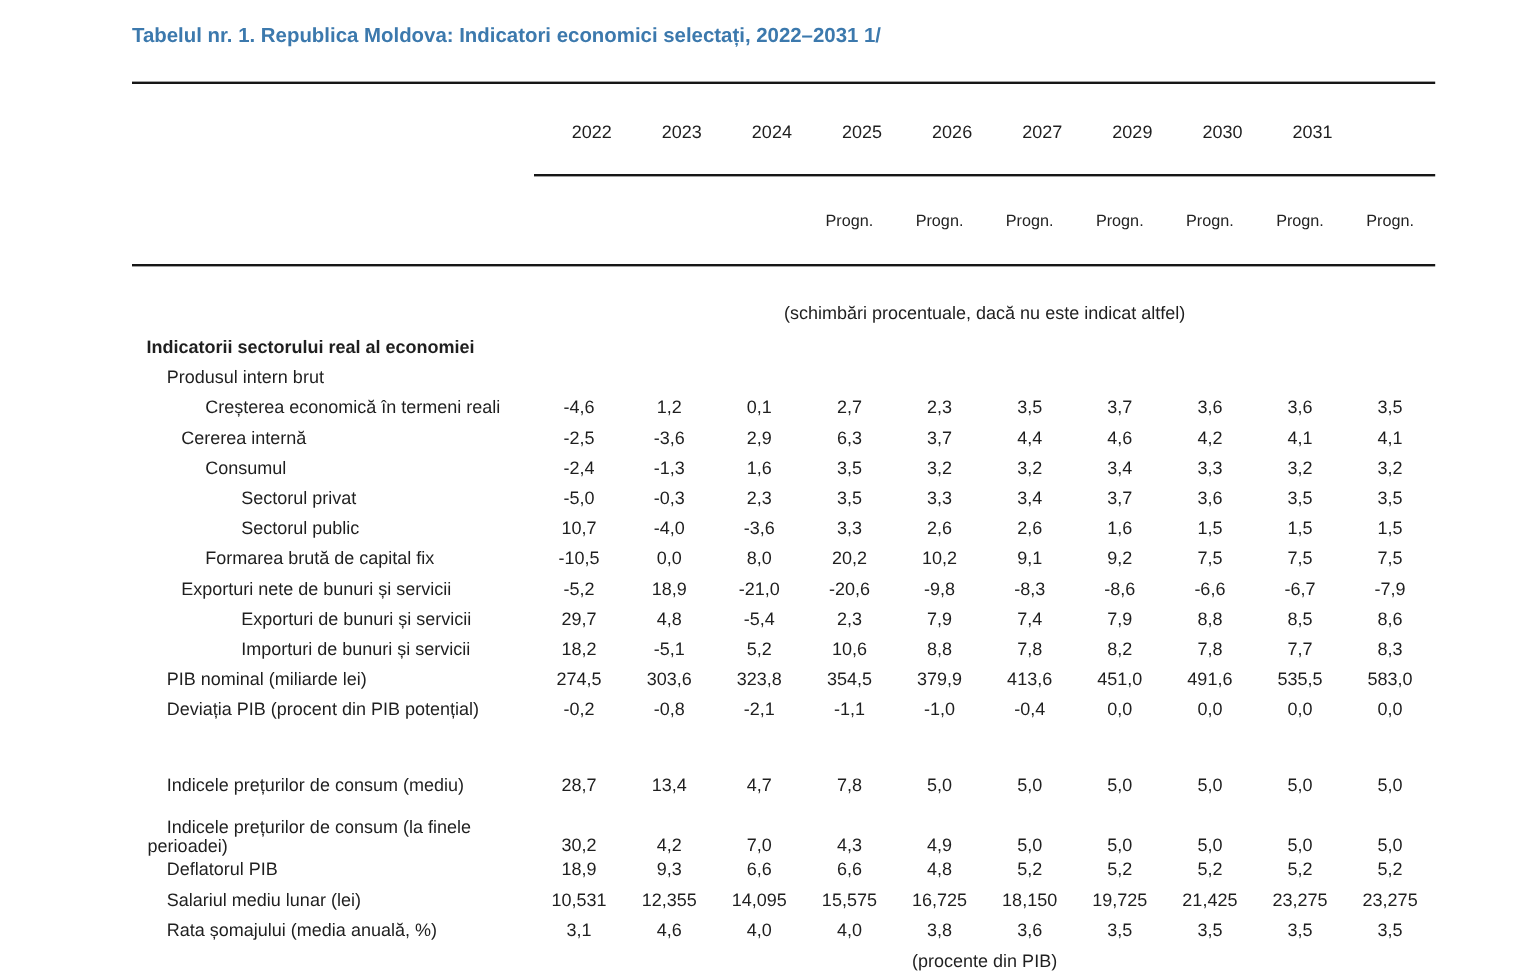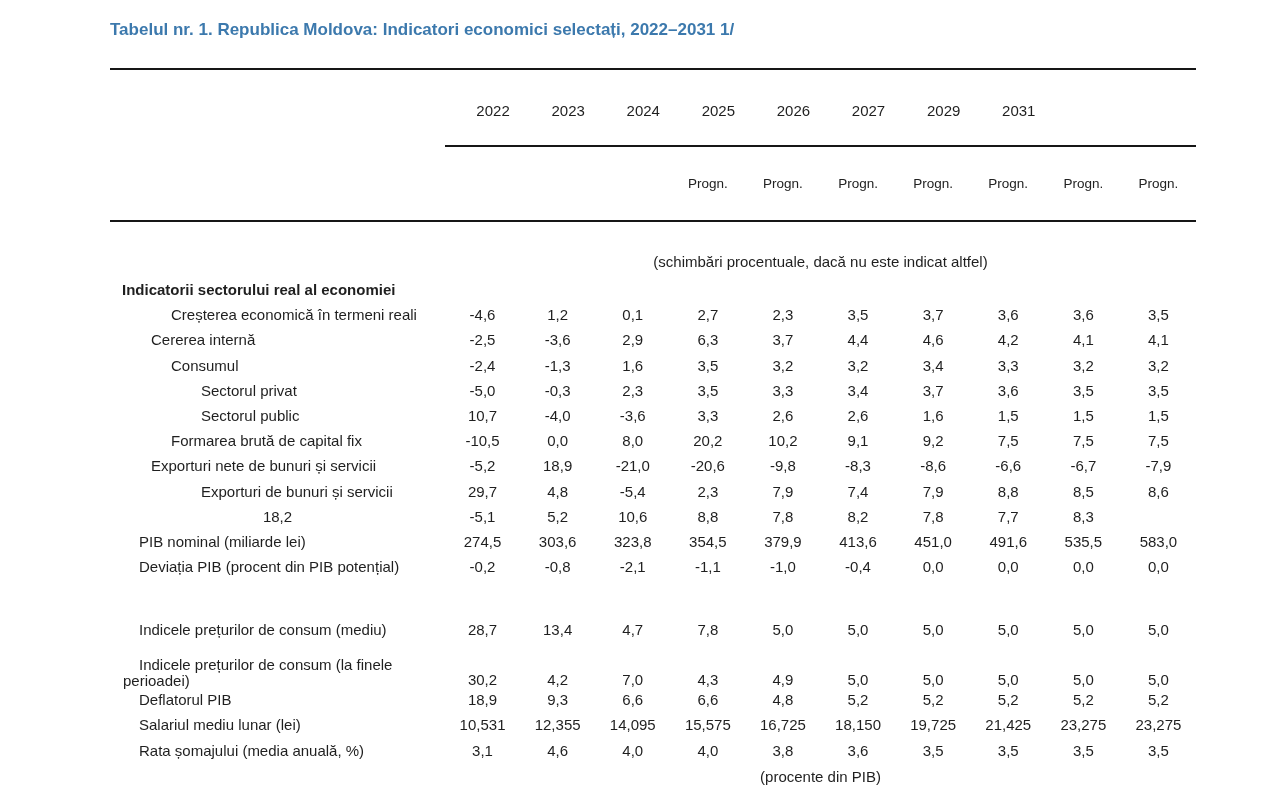--- a/index.html
+++ b/index.html
@@ -49,20 +49,21 @@
 
     <div class="grid-row year-row">
         <div class="label"></div>
         <div class="ycell">2022</div>
         <div class="ycell">2023</div>
         <div class="ycell">2024</div>
         <div class="ycell">2025</div>
         <div class="ycell">2026</div>
         <div class="ycell">2027</div>
         <div class="ycell">2029</div>
+        <div class="ycell">2030</div>
         <div class="ycell">2031</div>
       </div>
 
     <div class="mid-rule"></div>
 
     <div class="grid-row progn-row">
         <div class="label"></div>
         <div class="pcell"></div>
         <div class="pcell"></div>
         <div class="pcell"></div>
@@ -75,20 +76,33 @@
         <div class="pcell">Progn.</div>
       </div>
 
     <div class="rule-thick2"></div>
 
     <div class="caption caption-1">(schimbări procentuale, dacă nu este indicat altfel)</div>
 
     <div id="rows">
         <div class="grid-row trow section">
           <div class="label ind0">Indicatorii sectorului real al economiei</div>
+          <div class="vcell"></div>
+          <div class="vcell"></div>
+          <div class="vcell"></div>
+          <div class="vcell"></div>
+          <div class="vcell"></div>
+          <div class="vcell"></div>
+          <div class="vcell"></div>
+          <div class="vcell"></div>
+          <div class="vcell"></div>
+          <div class="vcell"></div>
+        </div>
+        <div class="grid-row trow">
+          <div class="label ind1">Produsul intern brut</div>
           <div class="vcell"></div>
           <div class="vcell"></div>
           <div class="vcell"></div>
           <div class="vcell"></div>
           <div class="vcell"></div>
           <div class="vcell"></div>
           <div class="vcell"></div>
           <div class="vcell"></div>
           <div class="vcell"></div>
           <div class="vcell"></div>
@@ -191,20 +205,21 @@
           <div class="vcell">-5,4</div>
           <div class="vcell">2,3</div>
           <div class="vcell">7,9</div>
           <div class="vcell">7,4</div>
           <div class="vcell">7,9</div>
           <div class="vcell">8,8</div>
           <div class="vcell">8,5</div>
           <div class="vcell">8,6</div>
         </div>
         <div class="grid-row trow">
+          <div class="label ind4">Importuri de bunuri și servicii</div>
           <div class="vcell">18,2</div>
           <div class="vcell">-5,1</div>
           <div class="vcell">5,2</div>
           <div class="vcell">10,6</div>
           <div class="vcell">8,8</div>
           <div class="vcell">7,8</div>
           <div class="vcell">8,2</div>
           <div class="vcell">7,8</div>
           <div class="vcell">7,7</div>
           <div class="vcell">8,3</div>

